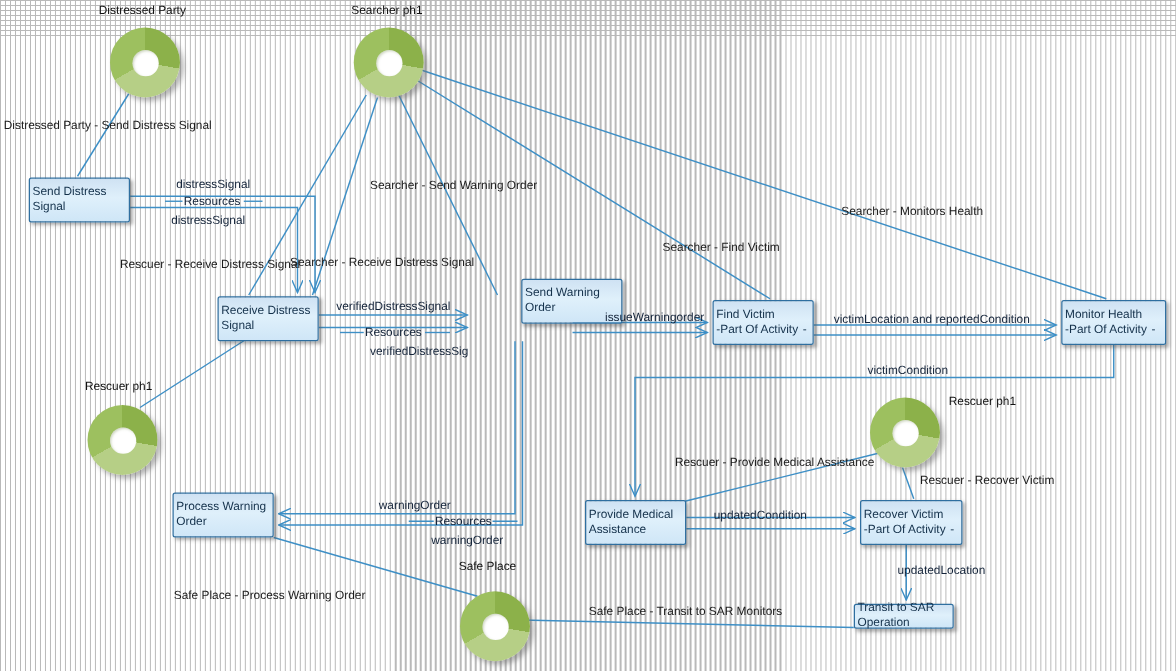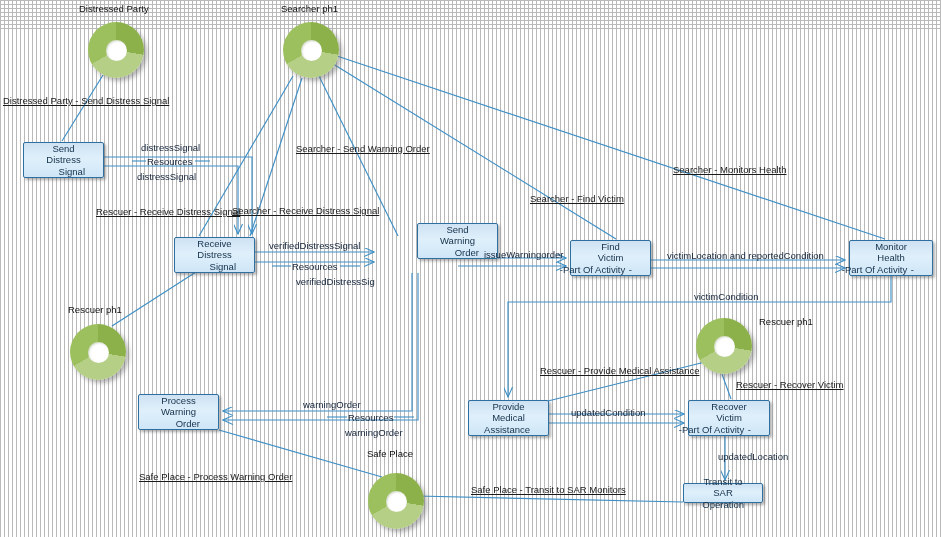--- a/index.html
+++ b/index.html
@@ -45,27 +45,27 @@
   
   .node-box {
     position: absolute;
     box-sizing: border-box;
     border: 1px solid #2f6fa0;
     border-radius: 2px;
     background: linear-gradient(to bottom, #cfe2f3 0%, #dff0fb 45%, #cfe6f7 100%);
     box-shadow: 2px 2px 3px rgba(80,80,80,0.45);
     display: flex;
     flex-direction: column;
-    align-items: flex-end;
+    align-items: flex-start;
     justify-content: center;
     text-align: center;
     font-size: 9.5px;
     color: #13304a;
     line-height: 1.22;
-    padding: 1px 18px;
+    padding: 1px 2px;
   }
   .node-box .ttl { display: block; }
   .node-box .sub {
     display: block;
     font-size: 9.5px;
     white-space: nowrap;
   }
   .node-box .sub::before { content: "-"; margin-right: 0px; }
   .node-box .sub::after  { content: " -"; margin-left: 1px; }
 
@@ -100,21 +100,20 @@
     color: #1a1a1a;
     white-space: nowrap;
     line-height: 1;
   }
   .lbl-node {
     color: #111111;
     text-align: right;
   }
   .lbl-edge {
     color: #1b1b1b;
-    text-decoration: underline;
   }
   .lbl-flow {
     color: #14243a;
   }
 </style>
 </head>
 <body>
 
 <div id="canvas">
   <div id="grid-h"></div>

